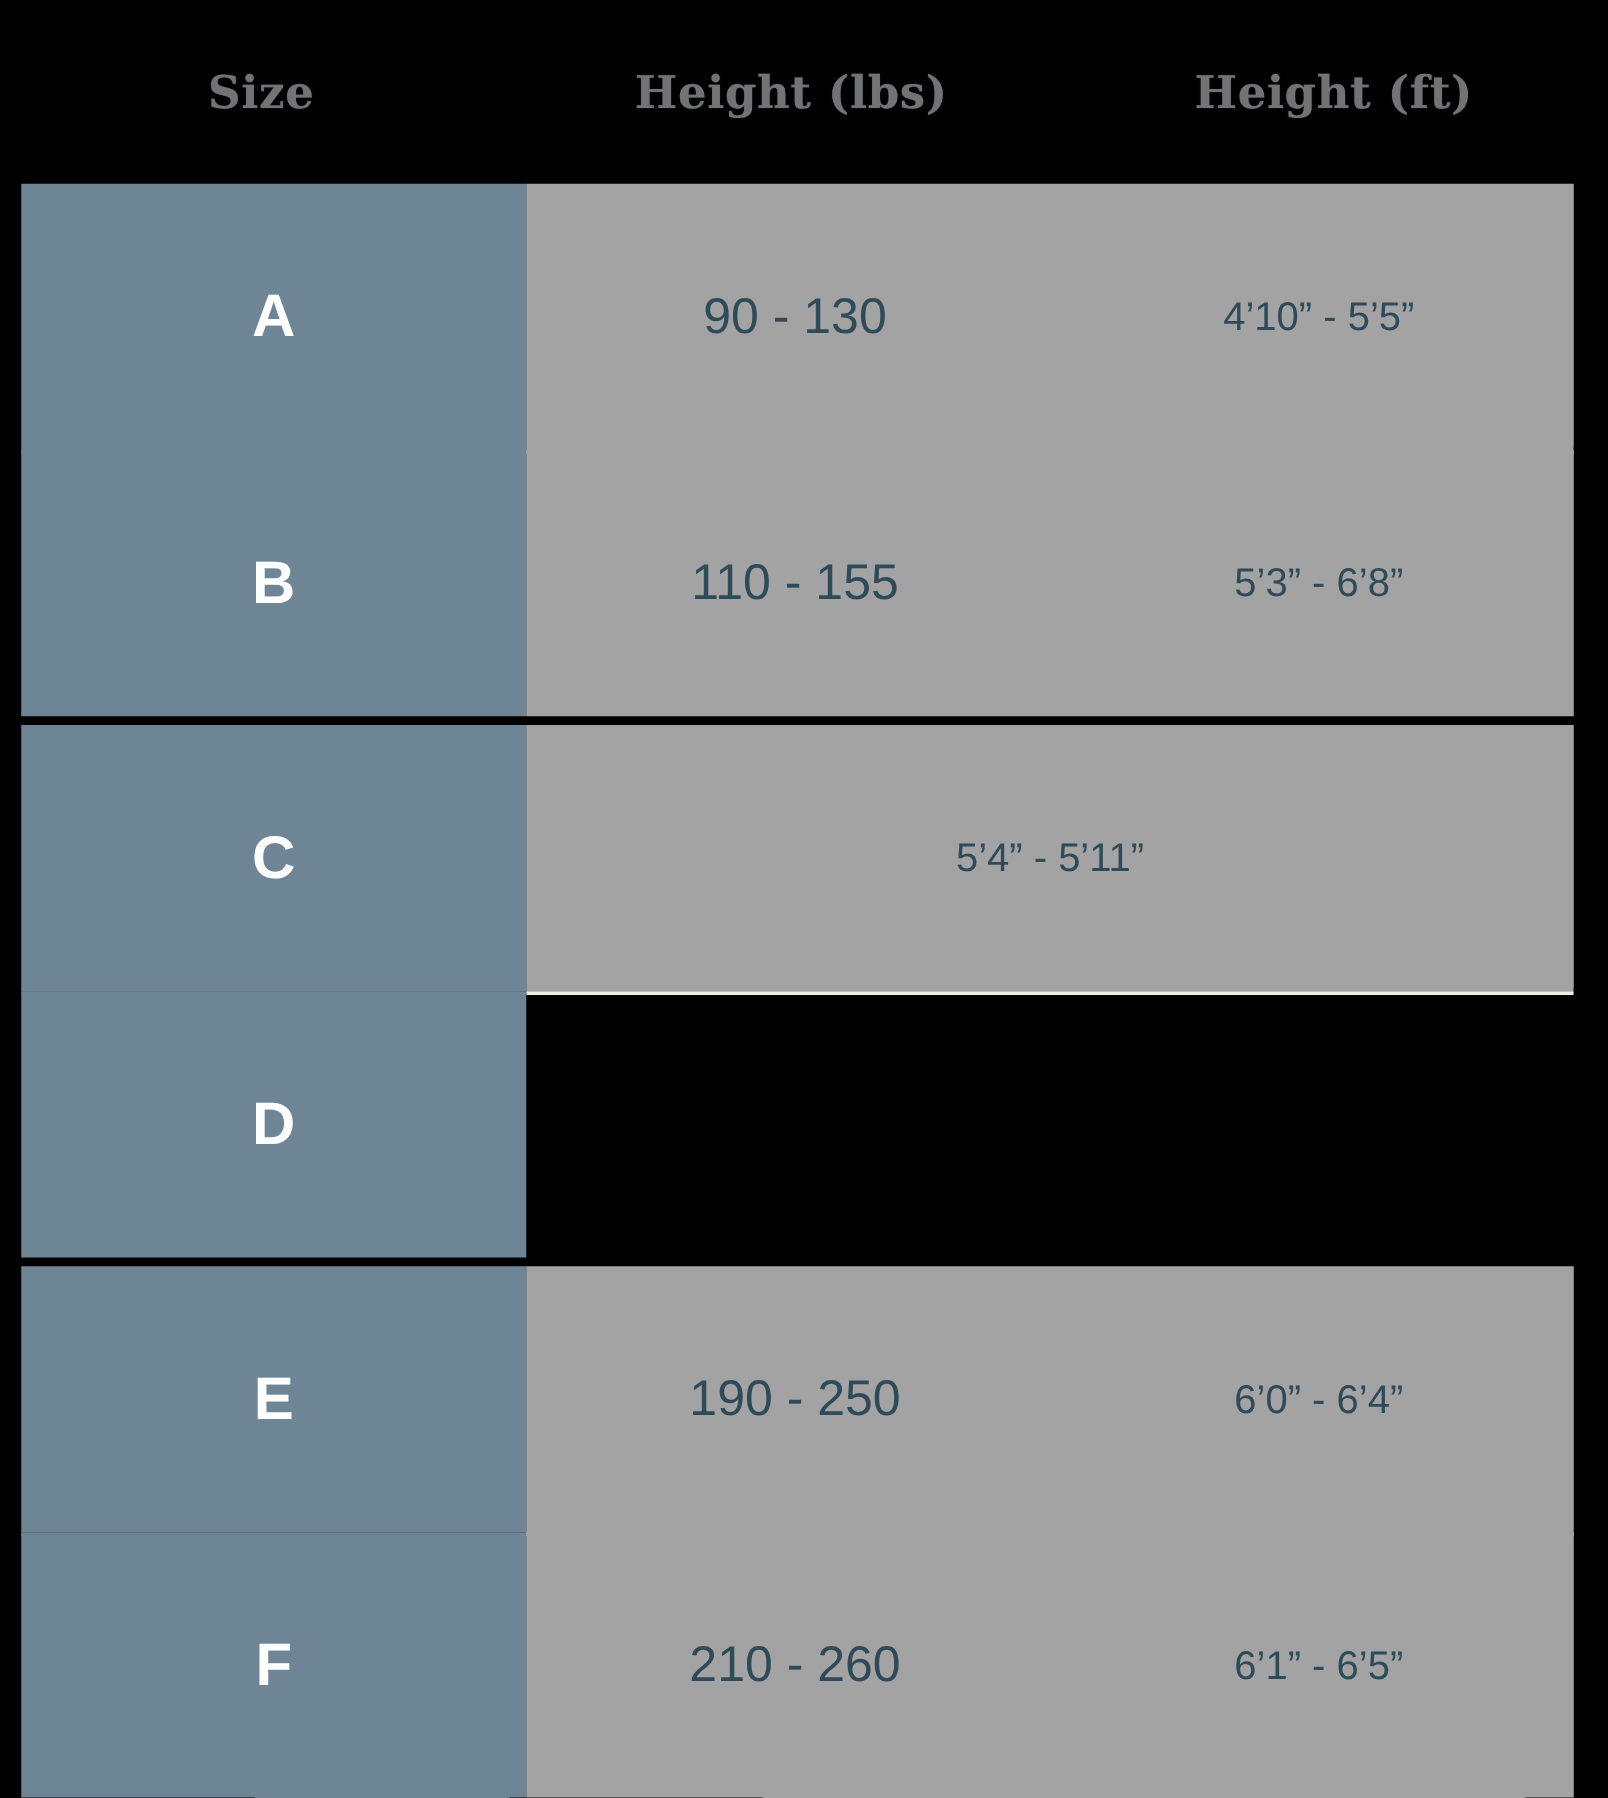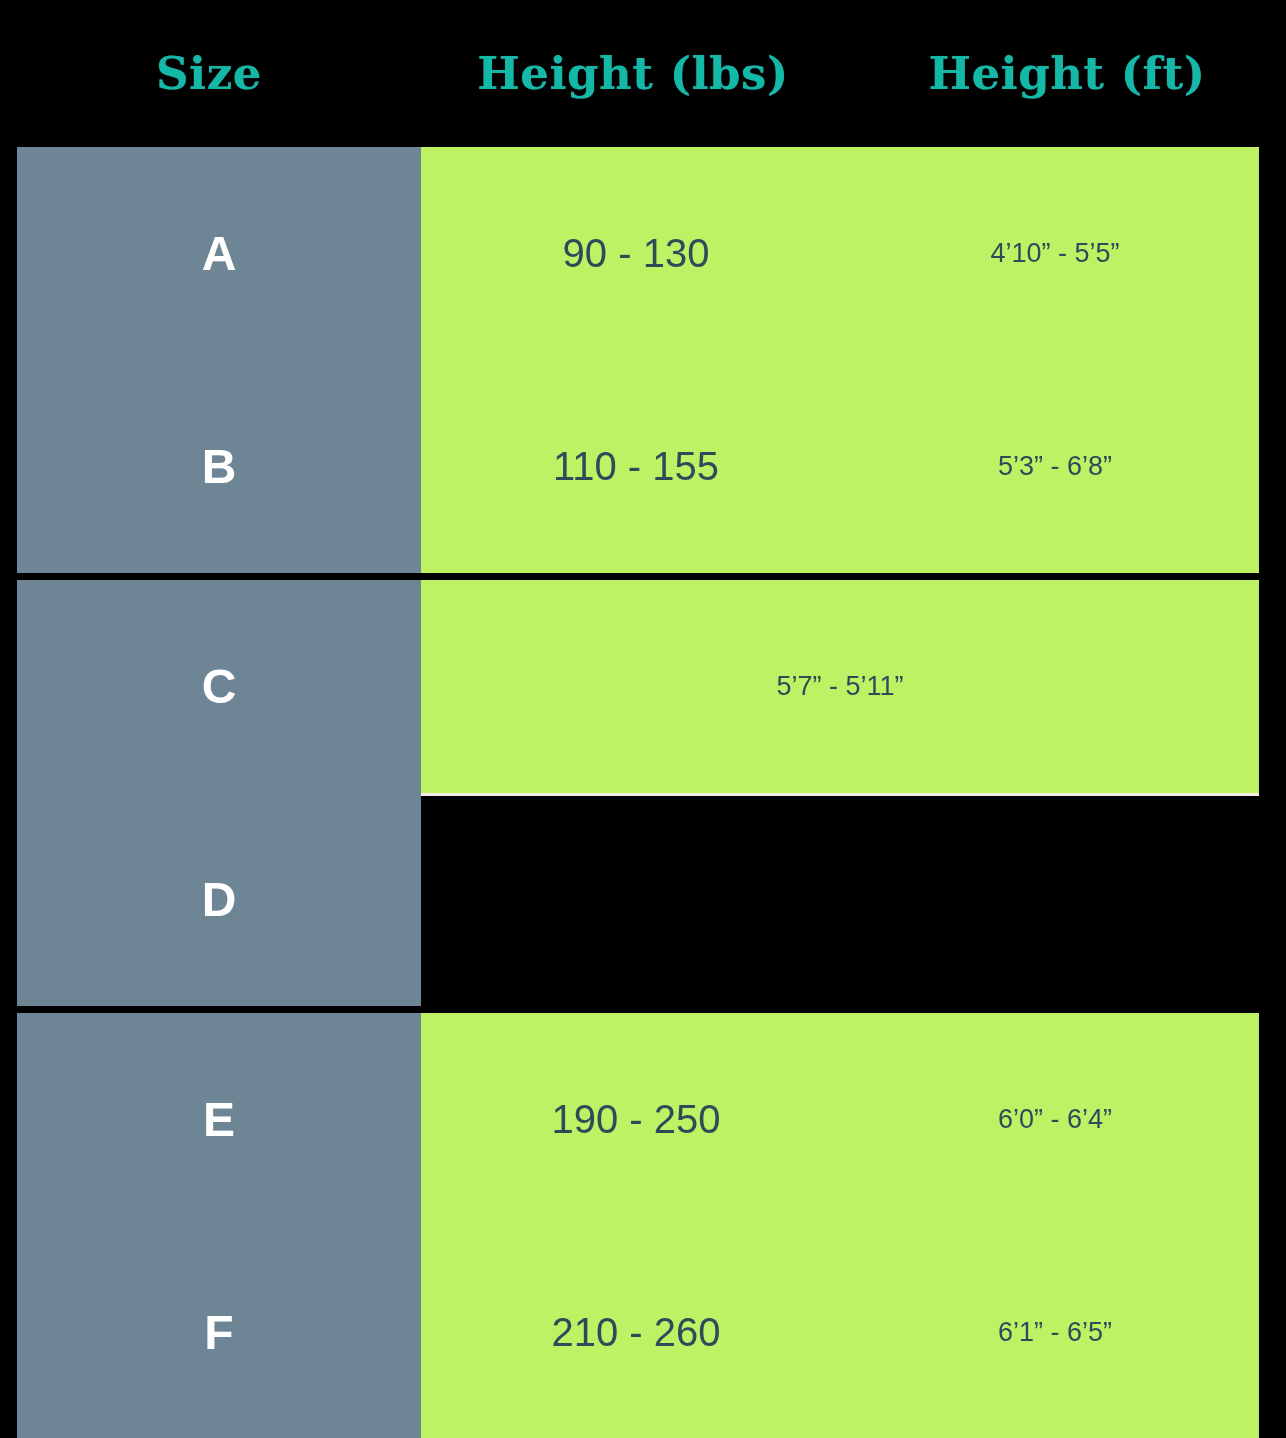--- a/index.html
+++ b/index.html
@@ -29,23 +29,23 @@
     width: 1286px;
     height: 147px;
     display: flex;
     align-items: center;
     background: #000000;
   }
   .header-cell {
     text-align: center;
     font-family: "DejaVu Serif", serif;
     font-weight: 700;
-    font-size: 45px;
+    font-size: 36px;
     letter-spacing: 0.5px;
-    color: #14b8a6;
+    color: #737373;
     text-shadow: 0 0 1px #35505f;
   }
   .header-size   { width: 418px; }
   .header-weight { width: 430px; }
   .header-height { width: 438px; }
 
   
   .table-body {
     position: absolute;
     left: 0;
@@ -77,36 +77,36 @@
     justify-content: center;
     color: #ffffff;
     font-size: 48px;
     font-weight: 700;
     font-family: "Liberation Sans", sans-serif;
   }
 
   .cell-data {
     flex: 1;
     margin-right: 27px;
-    background: #bef264;
+    background: #a3a3a3;
     display: flex;
     align-items: center;
   }
 
   .cell-weight {
     width: 430px;
     text-align: center;
     font-size: 40px;
     color: #2f4b5a;
     font-family: "Liberation Sans", sans-serif;
   }
   .cell-height {
     flex: 1;
     text-align: center;
-    font-size: 27px;
+    font-size: 32px;
     color: #2f4b5a;
     font-family: "Liberation Sans", sans-serif;
   }
 
   
   .inner-divider {
     position: absolute;
     left: 17px;
     right: 27px;
     height: 3px;
@@ -166,21 +166,21 @@
           <div class="cell-weight">110 - 155</div>
           <div class="cell-height">5’3” - 6’8”</div>
         </div>
       </div>
     </div>
 
     <div class="group">
       <div class="row">
         <div class="cell-size">C</div>
         <div class="cell-data">
-          <div class="cell-height">5’7” - 5’11”</div>
+          <div class="cell-height">5’4” - 5’11”</div>
         </div>
       </div>
       <div class="inner-divider">
         <div class="left"></div>
         <div class="right"></div>
       </div>
       <div class="edge-tick"></div>
       <div class="row">
         <div class="cell-size">D</div>
       </div>

